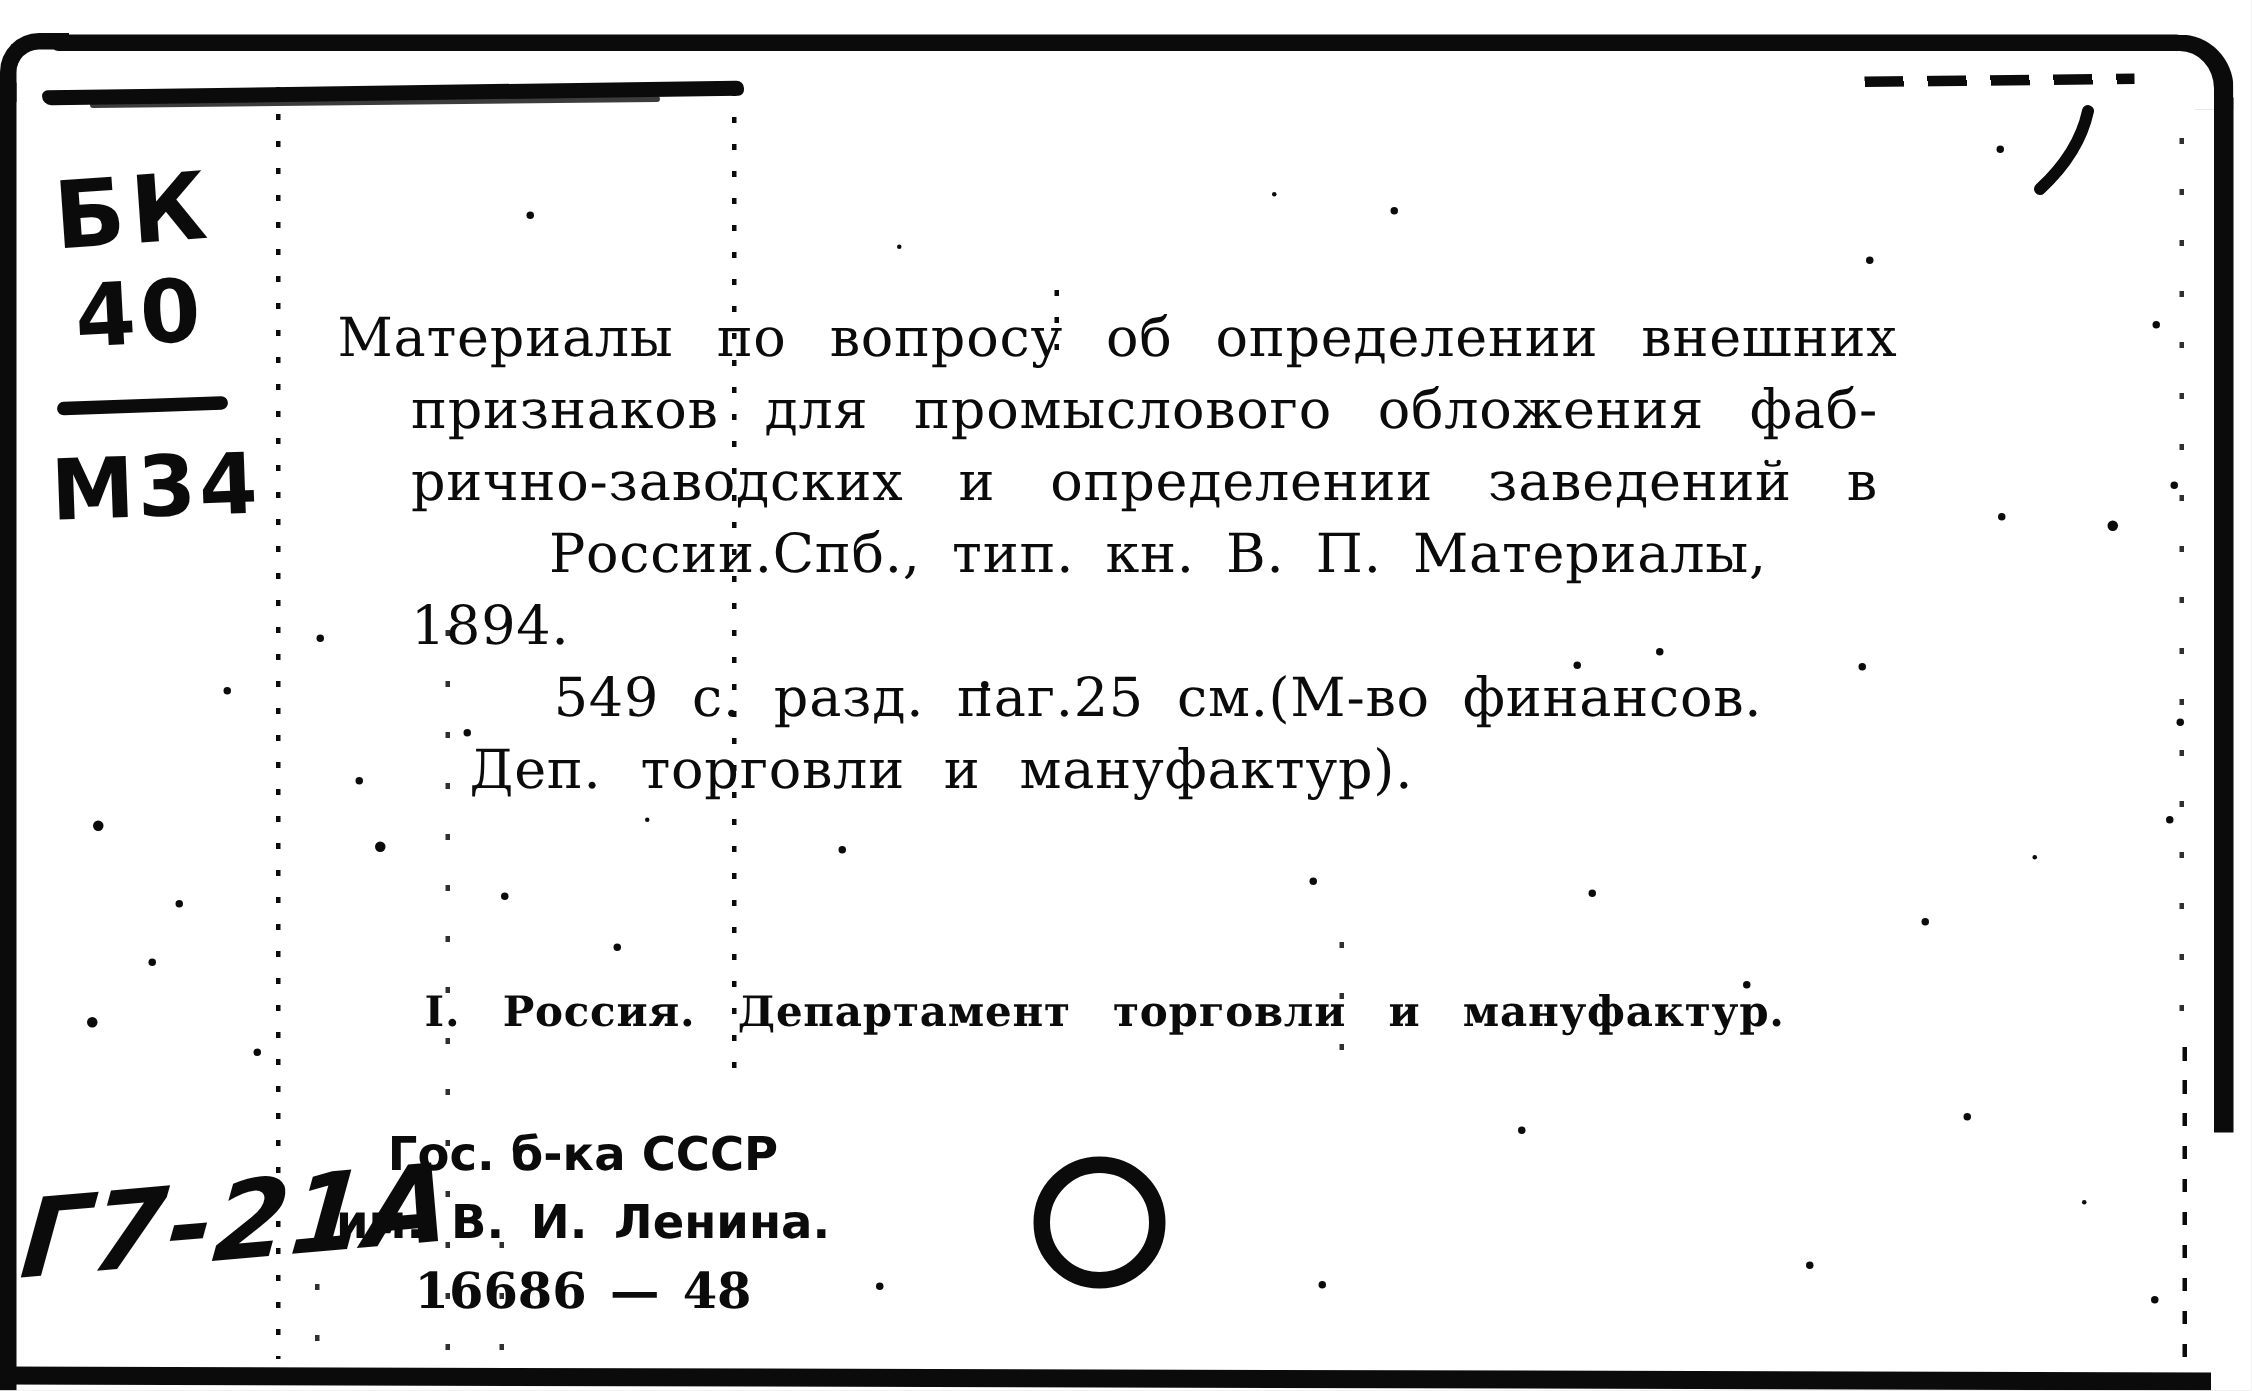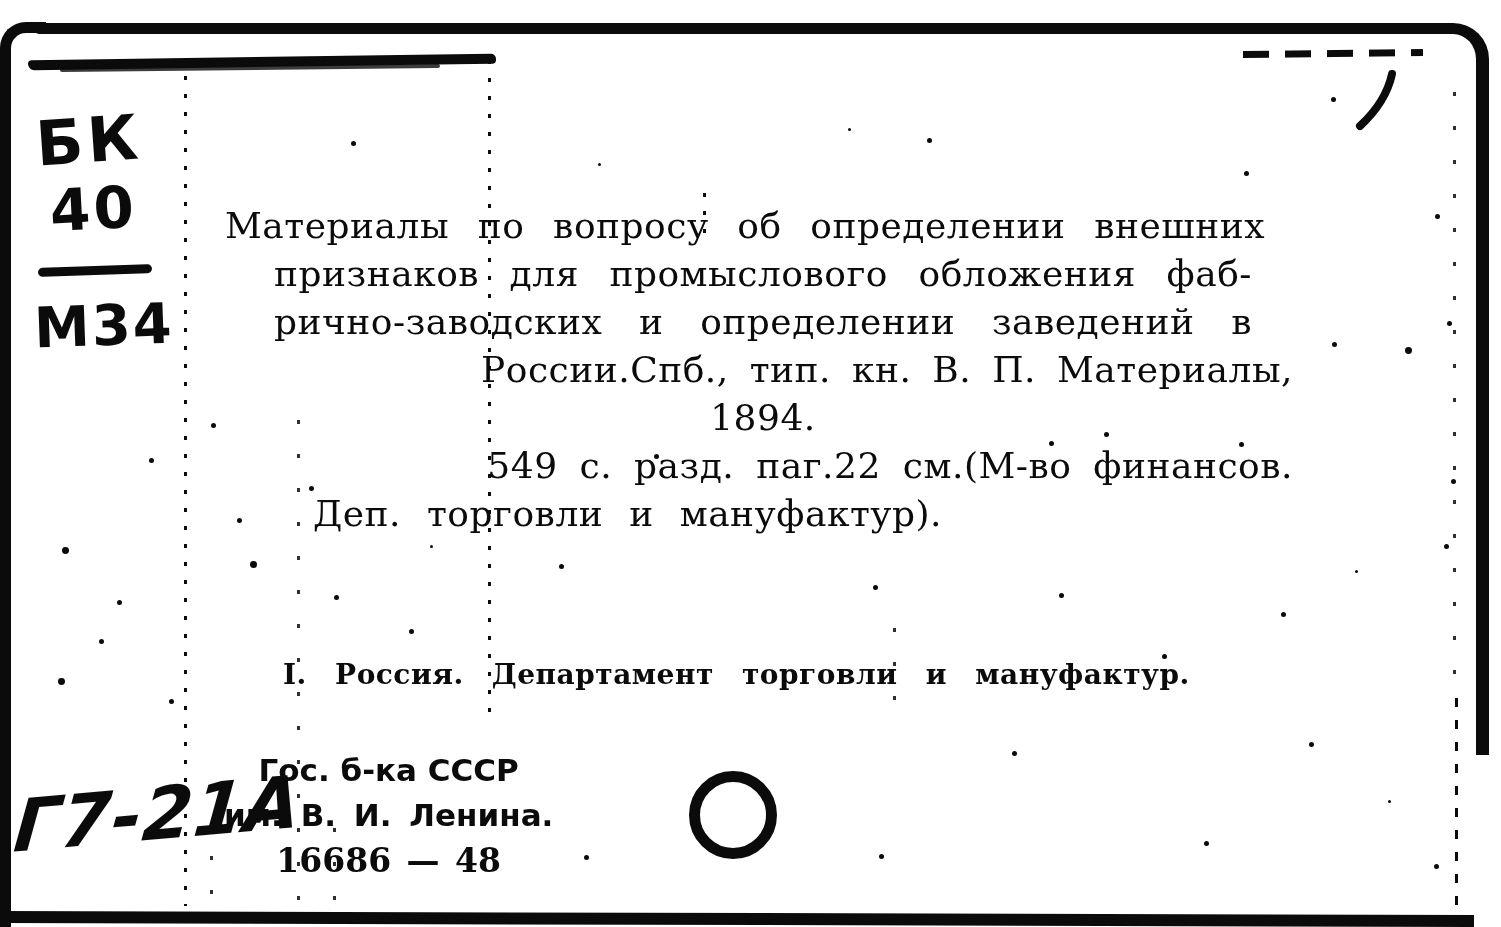--- a/index.html
+++ b/index.html
@@ -63,21 +63,21 @@
   .cn-bot{left:34px;top:298px;font-size:56px;transform:rotate(-2deg);letter-spacing:2px;}
   .shelf-mark{left:14px;top:778px;font-size:72px;font-style:italic;
     transform:rotate(-5deg) skewX(-10deg);letter-spacing:1px;}
 
   
   .biblio{left:225px;top:202px;width:1045px;font-size:36px;font-weight:400;
     line-height:48px;letter-spacing:.5px;}
   .jline{text-align:justify;text-align-last:justify;}
   .l1{width:1040px;}
   .indent{margin-left:49px;width:978px;}
-  .flexline{display:flex;justify-content:flex-end;margin-left:100px;width:968px;}
+  .flexline{display:flex;justify-content:center;margin-left:63px;width:968px;}
   .l7{margin-left:88px;word-spacing:14px;}
   .imprint{word-spacing:9px;}
   .coll{word-spacing:10px;}
 
   .tracing{left:283px;top:658px;font-size:28px;font-weight:700;word-spacing:18px;letter-spacing:.5px;}
 
   
   .stamp{left:224px;top:748px;font-family:"DejaVu Sans",sans-serif;font-weight:700;
     font-size:31px;line-height:45px;text-align:center;}
   .stamp .l2{word-spacing:7px;}
@@ -124,24 +124,24 @@
   <div class="abs hand cn-bot">М34</div>
 
   <div class="abs biblio">
     <div class="jline l1">Материалы по вопросу об определении внешних</div>
     <div class="jline indent">признаков для промыслового обложения фаб-</div>
     <div class="jline indent">рично-заводских и определении заведений в</div>
     <div class="flexline">
       <span>России.</span>
       <span class="imprint">Спб., тип. кн. В. П. Материалы,</span>
     </div>
-    <div class="indent" style="text-align:center">1894.</div>
+    <div class="indent" style="text-align:left">1894.</div>
     <div class="flexline">
       <span class="coll">549 с. разд. паг.</span>
-      <span class="coll">22 см.</span>
+      <span class="coll">25 см.</span>
       <span class="coll">(М-во финансов.</span>
     </div>
     <div class="l7">Деп. торговли и мануфактур).</div>
   </div>
 
   <div class="abs tracing">I. Россия. Департамент торговли и мануфактур.</div>
 
   <div class="abs stamp">
     <div>Гос. б-ка СССР</div>
     <div class="l2">им. В. И. Ленина.</div>

